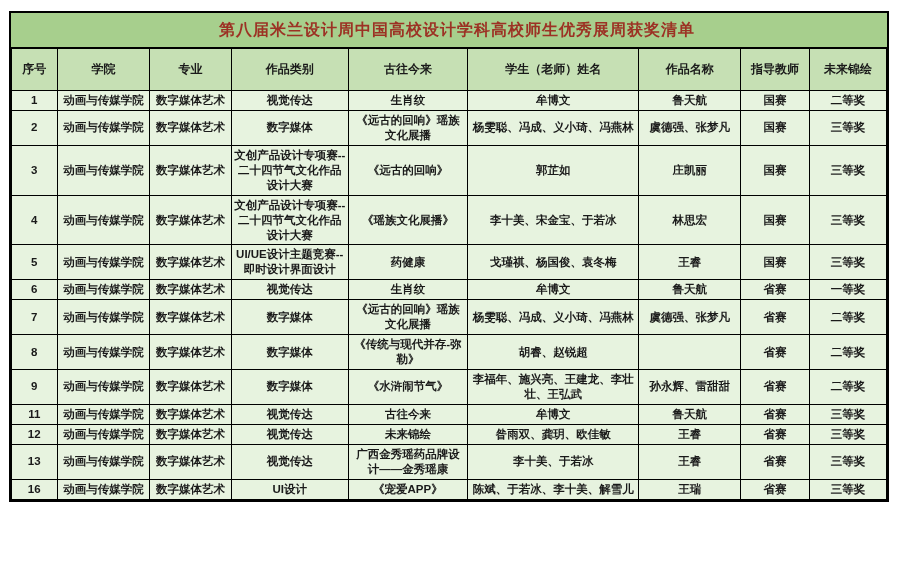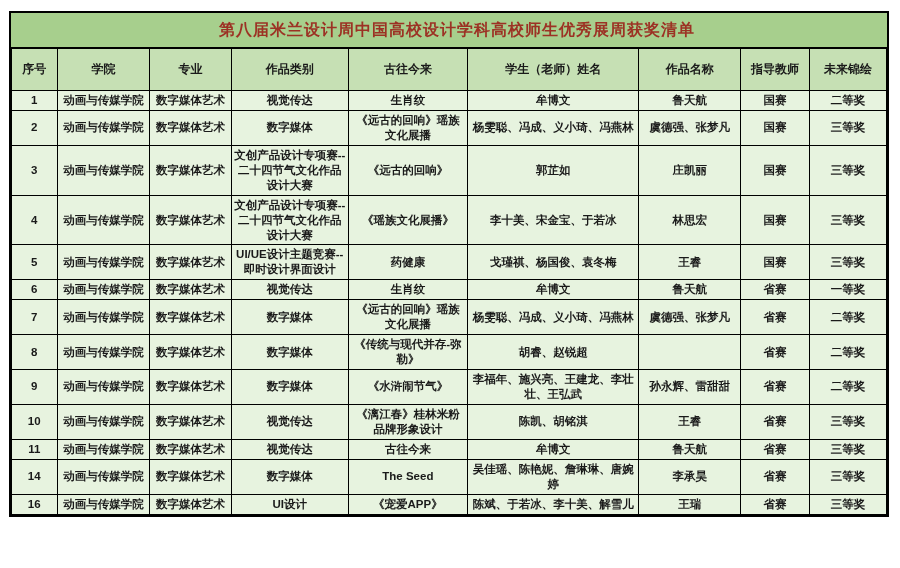--- a/index.html
+++ b/index.html
@@ -165,49 +165,49 @@
           <td>动画与传媒学院</td>
           <td>数字媒体艺术</td>
           <td>数字媒体</td>
           <td>《水浒闹节气》</td>
           <td>李福年、施兴亮、王建龙、李壮壮、王弘武</td>
           <td>孙永辉、雷甜甜</td>
           <td>省赛</td>
           <td>二等奖</td>
         </tr>
         <tr>
-          <td>10</td>
-          <td>动画与传媒学院</td>
-          <td>数字媒体艺术</td>
-          <td>视觉传达</td>
-          <td>《漓江春》桂林米粉品牌形象设计</td>
-          <td>陈凯、胡铭淇</td>
-          <td>王睿</td>
-          <td>省赛</td>
-          <td>三等奖</td>
-        </tr>
-        <tr>
           <td>11</td>
           <td>动画与传媒学院</td>
           <td>数字媒体艺术</td>
           <td>视觉传达</td>
           <td>古往今来</td>
           <td>牟博文</td>
           <td>鲁天航</td>
           <td>省赛</td>
           <td>三等奖</td>
         </tr>
         <tr>
-          <td>14</td>
-          <td>动画与传媒学院</td>
-          <td>数字媒体艺术</td>
-          <td>数字媒体</td>
-          <td>The Seed</td>
-          <td>吴佳瑶、陈艳妮、詹琳琳、唐婉婷</td>
-          <td>李承昊</td>
+          <td>12</td>
+          <td>动画与传媒学院</td>
+          <td>数字媒体艺术</td>
+          <td>视觉传达</td>
+          <td>未来锦绘</td>
+          <td>昝雨双、龚玥、欧佳敏</td>
+          <td>王睿</td>
+          <td>省赛</td>
+          <td>三等奖</td>
+        </tr>
+        <tr>
+          <td>13</td>
+          <td>动画与传媒学院</td>
+          <td>数字媒体艺术</td>
+          <td>视觉传达</td>
+          <td>广西金秀瑶药品牌设计——金秀瑶康</td>
+          <td>李十美、于若冰</td>
+          <td>王睿</td>
           <td>省赛</td>
           <td>三等奖</td>
         </tr>
         <tr>
           <td>16</td>
           <td>动画与传媒学院</td>
           <td>数字媒体艺术</td>
           <td>UI设计</td>
           <td>《宠爱APP》</td>
           <td>陈斌、于若冰、李十美、解雪儿</td>

